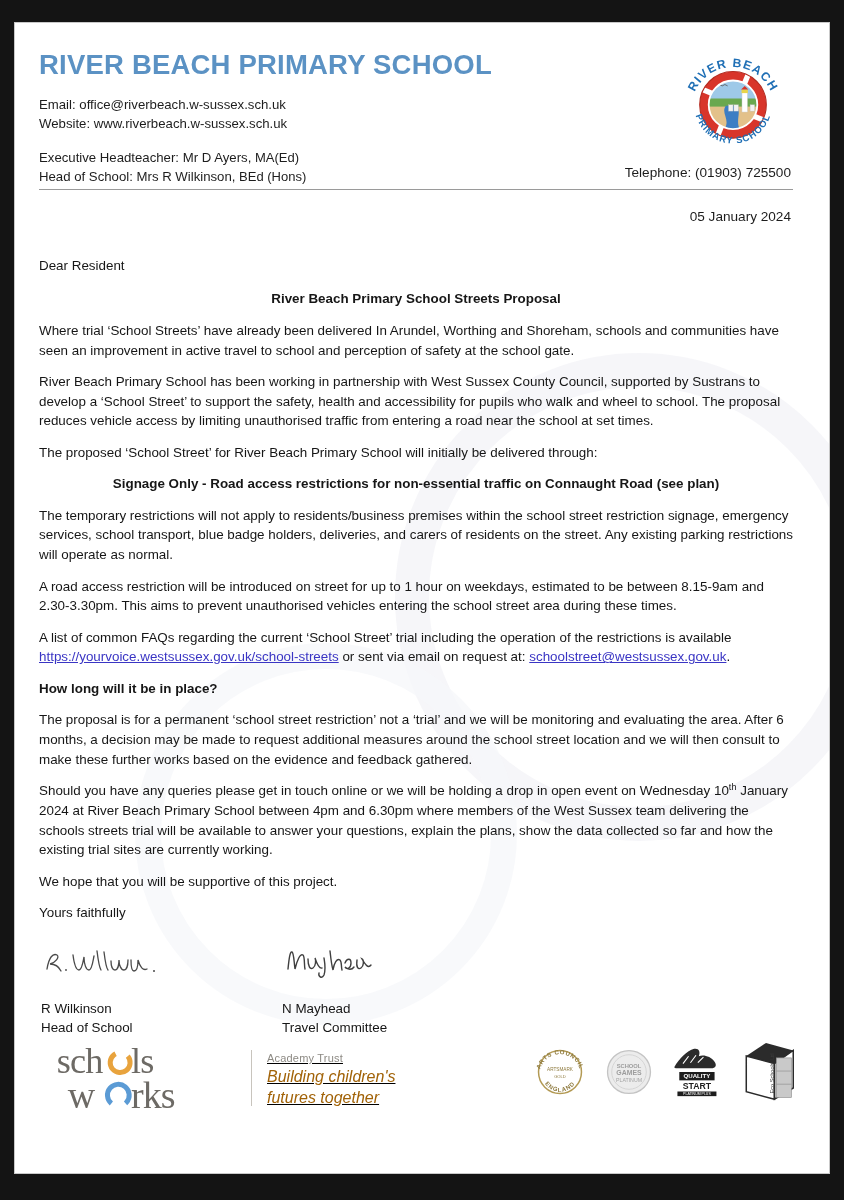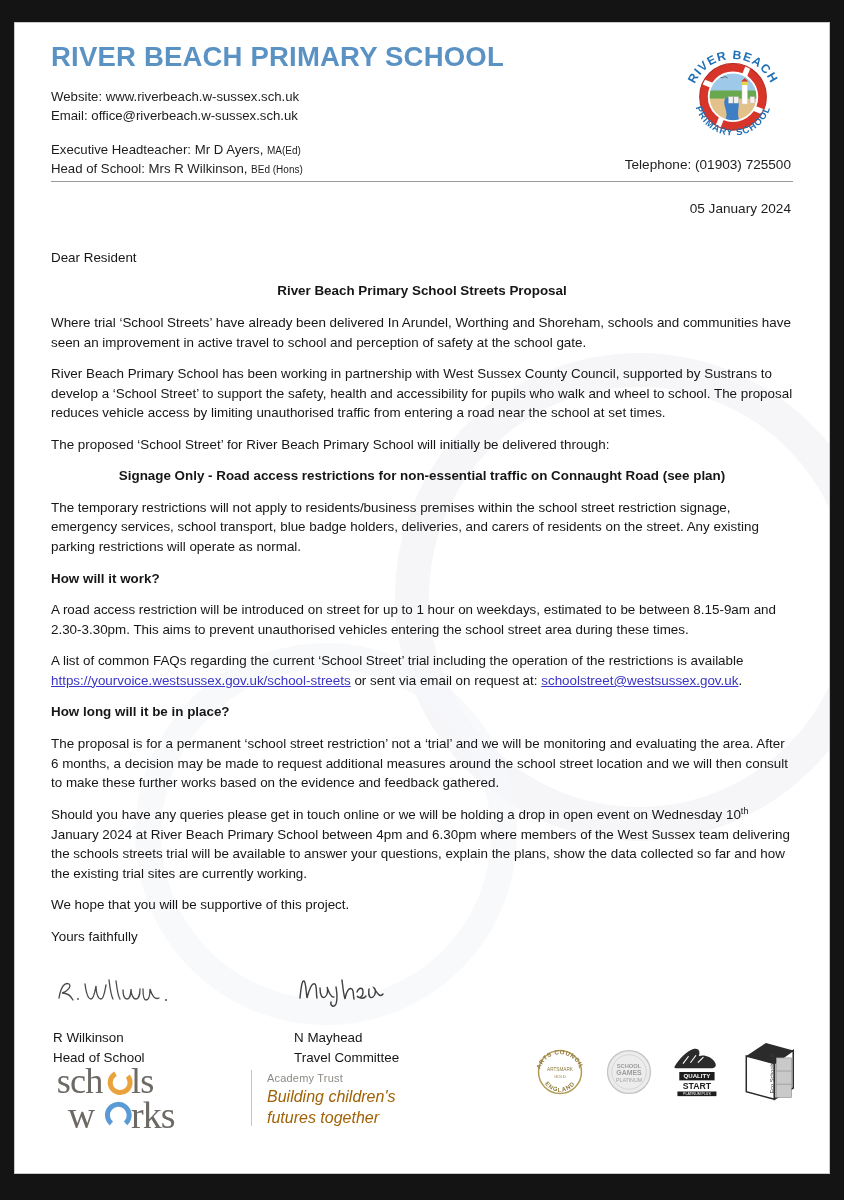--- a/index.html
+++ b/index.html
@@ -41,21 +41,22 @@
     top: 620px;
     width: 330px;
     height: 330px;
     border-radius: 50%;
     border: 26px solid #f6f7fa;
     opacity: .8;
     pointer-events: none;
   }
   .content {
     position: relative;
-    padding: 16px 36px 0 36px;
+    padding: 16px 36px 0 24px;
+    margin-top: 8px;
   }
 
   
   .hdr {
     display: flex;
     justify-content: space-between;
     align-items: flex-start;
   }
   .hdr-left { padding-top: 4px; }
   .school-name {
@@ -78,21 +79,21 @@
     font-size: 13.2px;
     color: #1d1d1d;
     line-height: 1.42;
   }
   .staff {
     margin-top: 16px;
     font-size: 13.2px;
     color: #1d1d1d;
     line-height: 1.42;
   }
-  .staff .qual { font-size: 10px; }
+  .staff .qual { font-size: 13px; }
 
   
   .crest-wrap { width: 108px; height: 108px; position: relative; margin-top: 2px; margin-right: 6px;}
   .crest { position:absolute; inset:0; }
 
   .tel-row {
     text-align: right;
     font-size: 13.6px;
     color: #1d1d1d;
     margin-top: -22px;
@@ -135,21 +136,21 @@
   }
   sup { font-size: .68em; vertical-align: super; }
   .b { font-weight: normal; }
 
   
   .sig-area {
     margin-top: 20px;
     position: relative;
     height: 96px;
   }
-  .sig-block { position: absolute; top: 6px; }
+  .sig-block { position: absolute; top: 0; }
   .sig-1 { left: 2px; }
   .sig-2 { left: 243px; }
   .sig-img { height: 40px; }
   .sig-name {
     font-size: 13.4px;
     color: #161616;
     line-height: 1.44;
     margin-top: 12px;
   }
 
@@ -157,32 +158,32 @@
   .footer {
     position: absolute;
     left: 36px;
     right: 24px;
     bottom: 42px;
     height: 92px;
   }
   .sw-logo {
     position: absolute;
     left: 4px;
-    top: 20px;
+    top: 0;
     display: flex;
     align-items: center;
   }
   .sw-mark { width: 190px; height: 78px; }
   .sw-divider {
     width: 1px;
     height: 56px;
     background: #c8c4bd;
     margin: 0 15px 0 6px;
   }
-  .sw-tag { padding-top: 4px; }
+  .sw-tag { padding-top: 4px; text-decoration: underline; }
   .sw-tag .t1 {
     font-size: 11px;
     color: #8d8a84;
     letter-spacing: .2px;
     margin-bottom: 3px;
   }
   .sw-tag .t2 {
     font-size: 16px;
     color: #a16207;
     font-style: italic;
@@ -204,22 +205,22 @@
 <div class="page">
   <div class="watermark"></div>
   <div class="watermark2"></div>
 
   <div class="content">
 
     <div class="hdr">
       <div class="hdr-left">
         <div class="school-name">RIVER BEACH PRIMARY SCHOOL</div>
         <div class="contact">
+          <div>Email: office@riverbeach.w-sussex.sch.uk</div>
           <div>Website: www.riverbeach.w-sussex.sch.uk</div>
-          <div>Email: office@riverbeach.w-sussex.sch.uk</div>
         </div>
         <div class="staff">
           <div><span>Executive Headteacher: Mr D Ayers,</span> <span class="qual">MA(Ed)</span></div>
           <div><span>Head of School: Mrs R Wilkinson,</span> <span class="qual">BEd (Hons)</span></div>
         </div>
       </div>
 
       <div class="crest-wrap">
         <svg class="crest" viewBox="0 0 120 120">
           <defs>
@@ -278,21 +279,20 @@
       <p class="centered-bold">River Beach Primary School Streets Proposal</p>
 
       <p>Where trial ‘School Streets’ have already been delivered In Arundel, Worthing and Shoreham, schools and communities have seen an improvement in active travel to school and perception of safety at the school gate.</p>
       <p>River Beach Primary School has been working in partnership with West Sussex County Council, supported by Sustrans to develop a ‘School Street’ to support the safety, health and accessibility for pupils who walk and wheel to school. The proposal reduces vehicle access by limiting unauthorised traffic from entering a road near the school at set times.</p>
       <p>The proposed ‘School Street’ for River Beach Primary School will initially be delivered through:</p>
 
       <p class="centered-bold">Signage Only - Road access restrictions for non-essential traffic on Connaught Road (see plan)</p>
 
       <p><span>The temporary restrictions will </span><span class="b">not</span><span> apply to residents/business premises within the school street restriction signage, emergency services, school transport, blue badge holders, deliveries, and carers of residents on the street. Any existing parking restrictions will operate as normal.</span></p>
 
-      <p class="sub-head">How will it work?</p>
       <p>A road access restriction will be introduced on street for up to 1 hour on weekdays, estimated to be between 8.15-9am and 2.30-3.30pm. This aims to prevent unauthorised vehicles entering the school street area during these times.</p>
 
       <p><span>A list of common FAQs regarding the current ‘School Street’ trial including the operation of the restrictions is available </span><a class="doclink" href="#">https://yourvoice.westsussex.gov.uk/school-streets</a><span> or sent via email on request at: </span><a class="doclink" href="#">schoolstreet@westsussex.gov.uk</a><span>.</span></p>
 
       <p class="sub-head">How long will it be in place?</p>
       <p>The proposal is for a permanent ‘school street restriction’ not a ‘trial’ and we will be monitoring and evaluating the area.  After 6 months, a decision may be made to request additional measures around the school street location and we will then consult to make these further works based on the evidence and feedback gathered.</p>
 
       <p><span>Should you have any queries please get in touch online or we will be holding a drop in open event on Wednesday  10</span><sup>th</sup><span> January 2024 at River Beach Primary School between 4pm and 6.30pm where members of the West Sussex team delivering the schools streets trial will be available to answer your questions, explain the plans, show the data collected so far and how the existing trial sites are currently working.</span></p>
 
       <p>We hope that you will be supportive of this project.</p>

